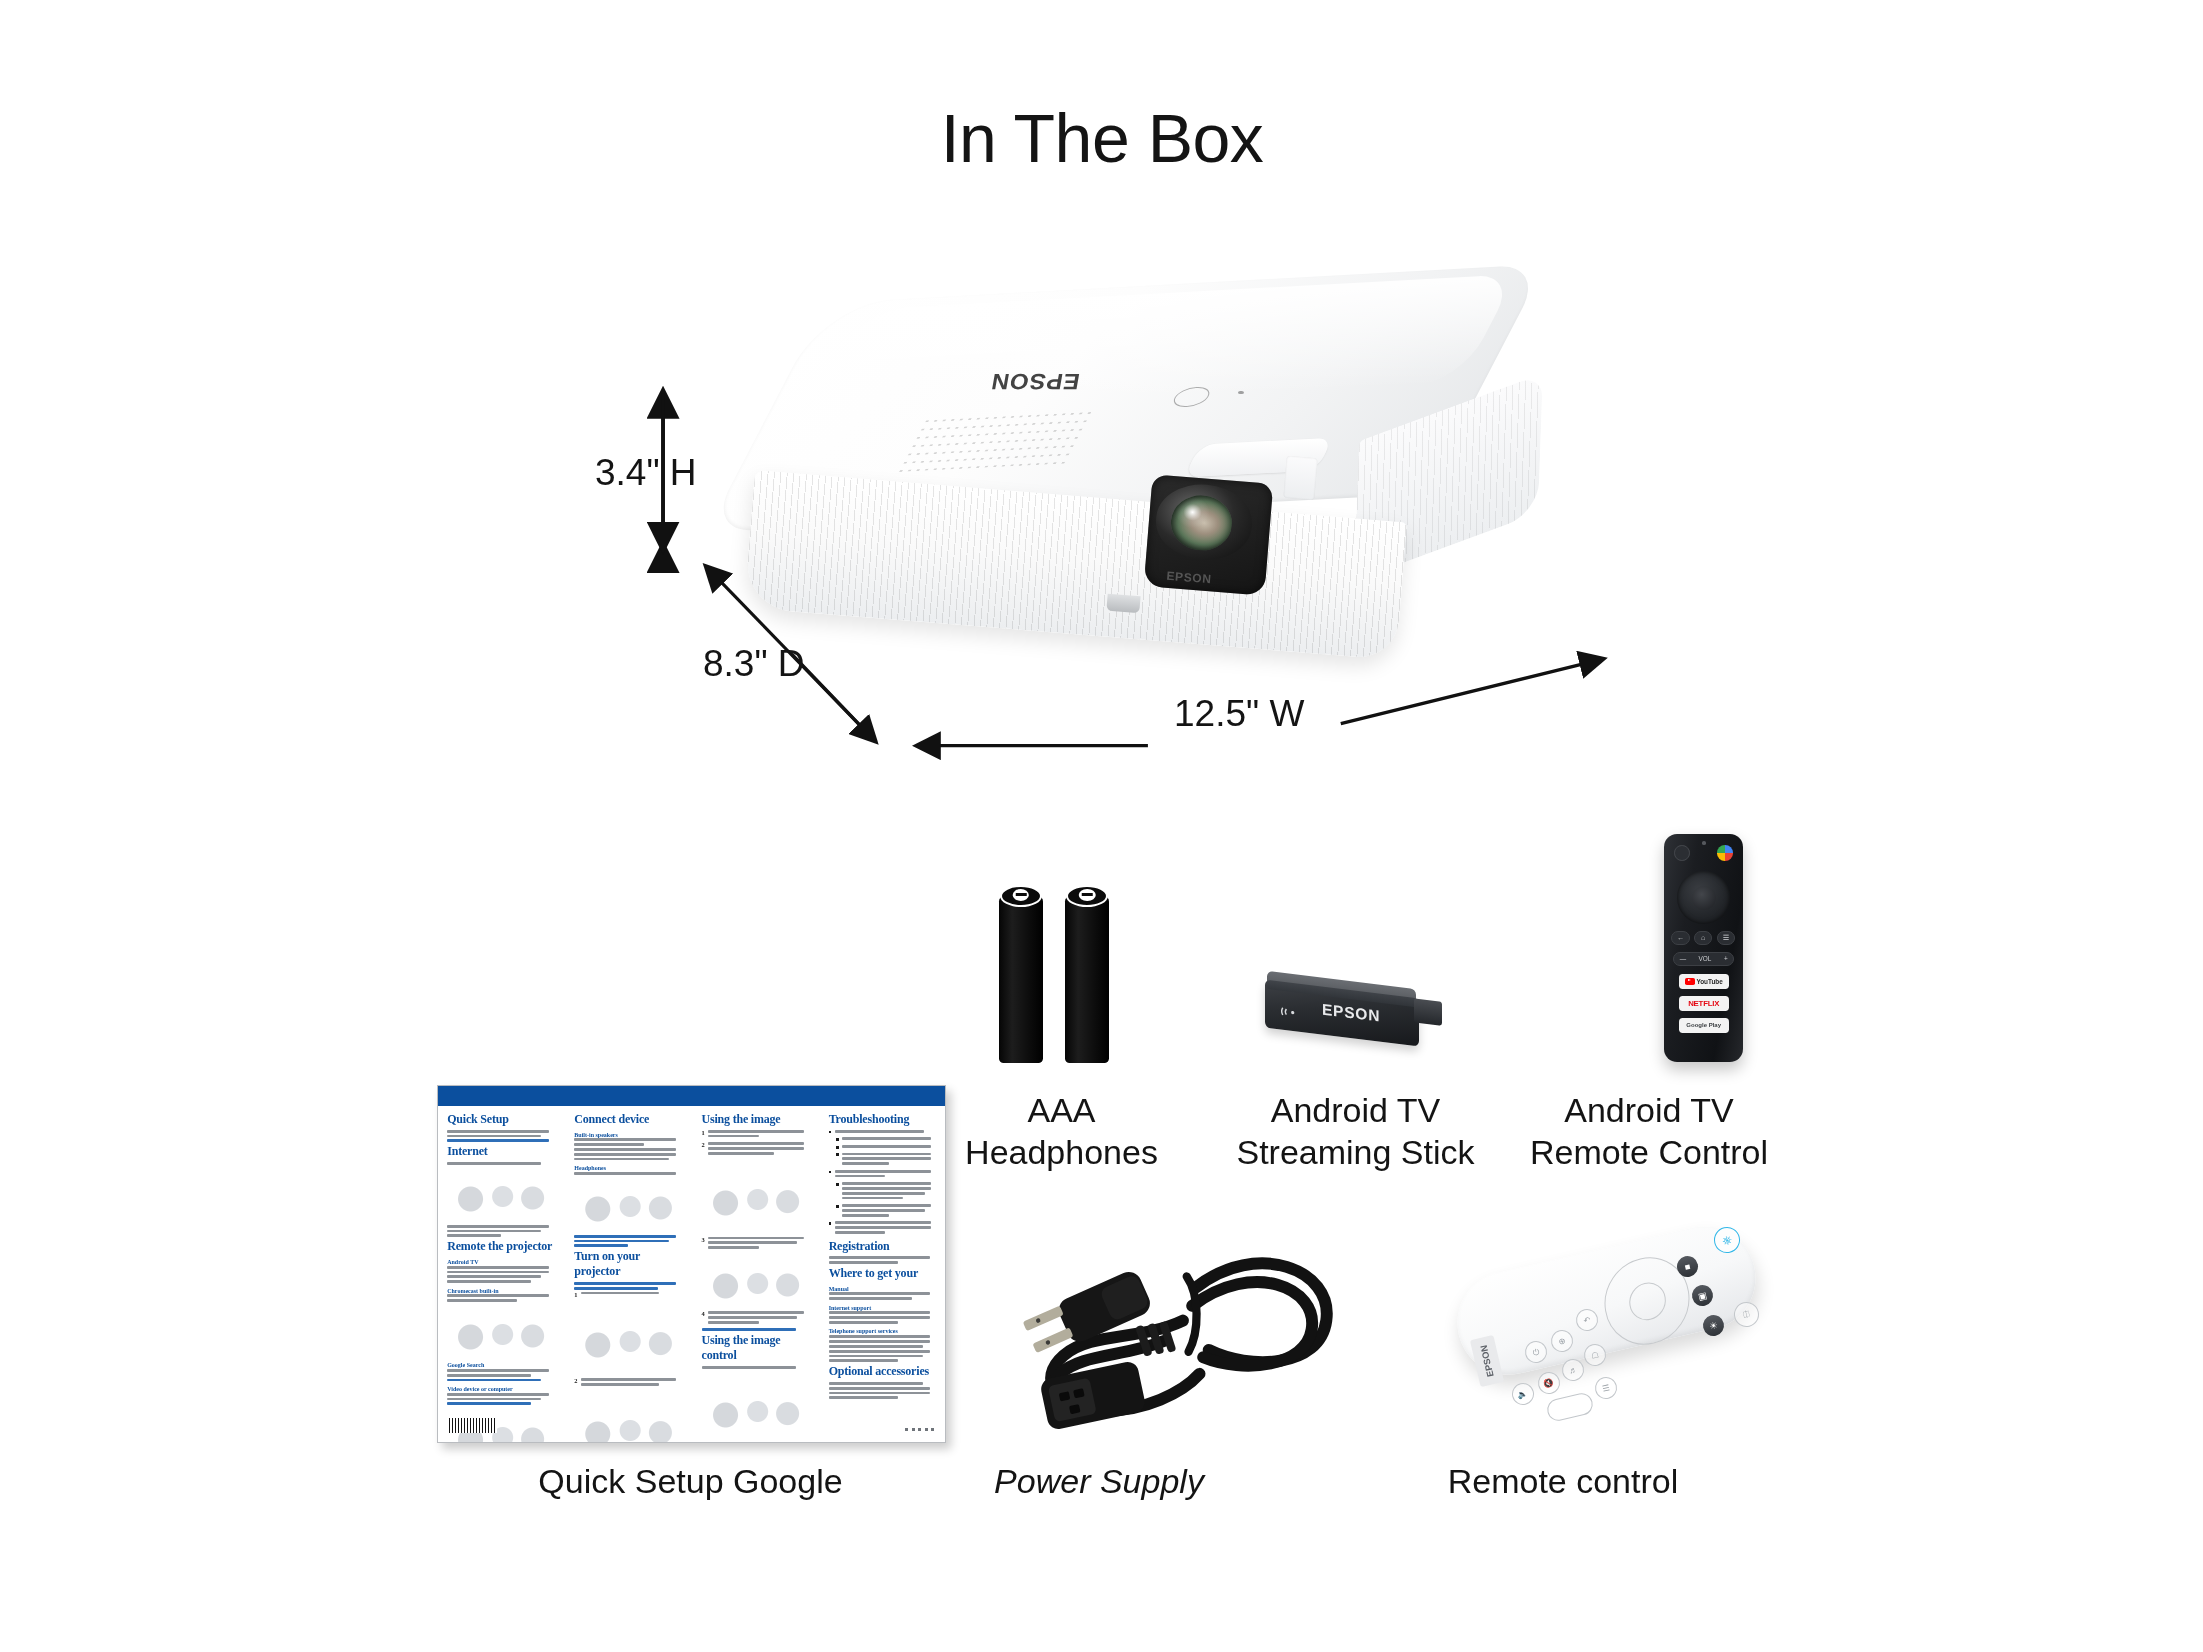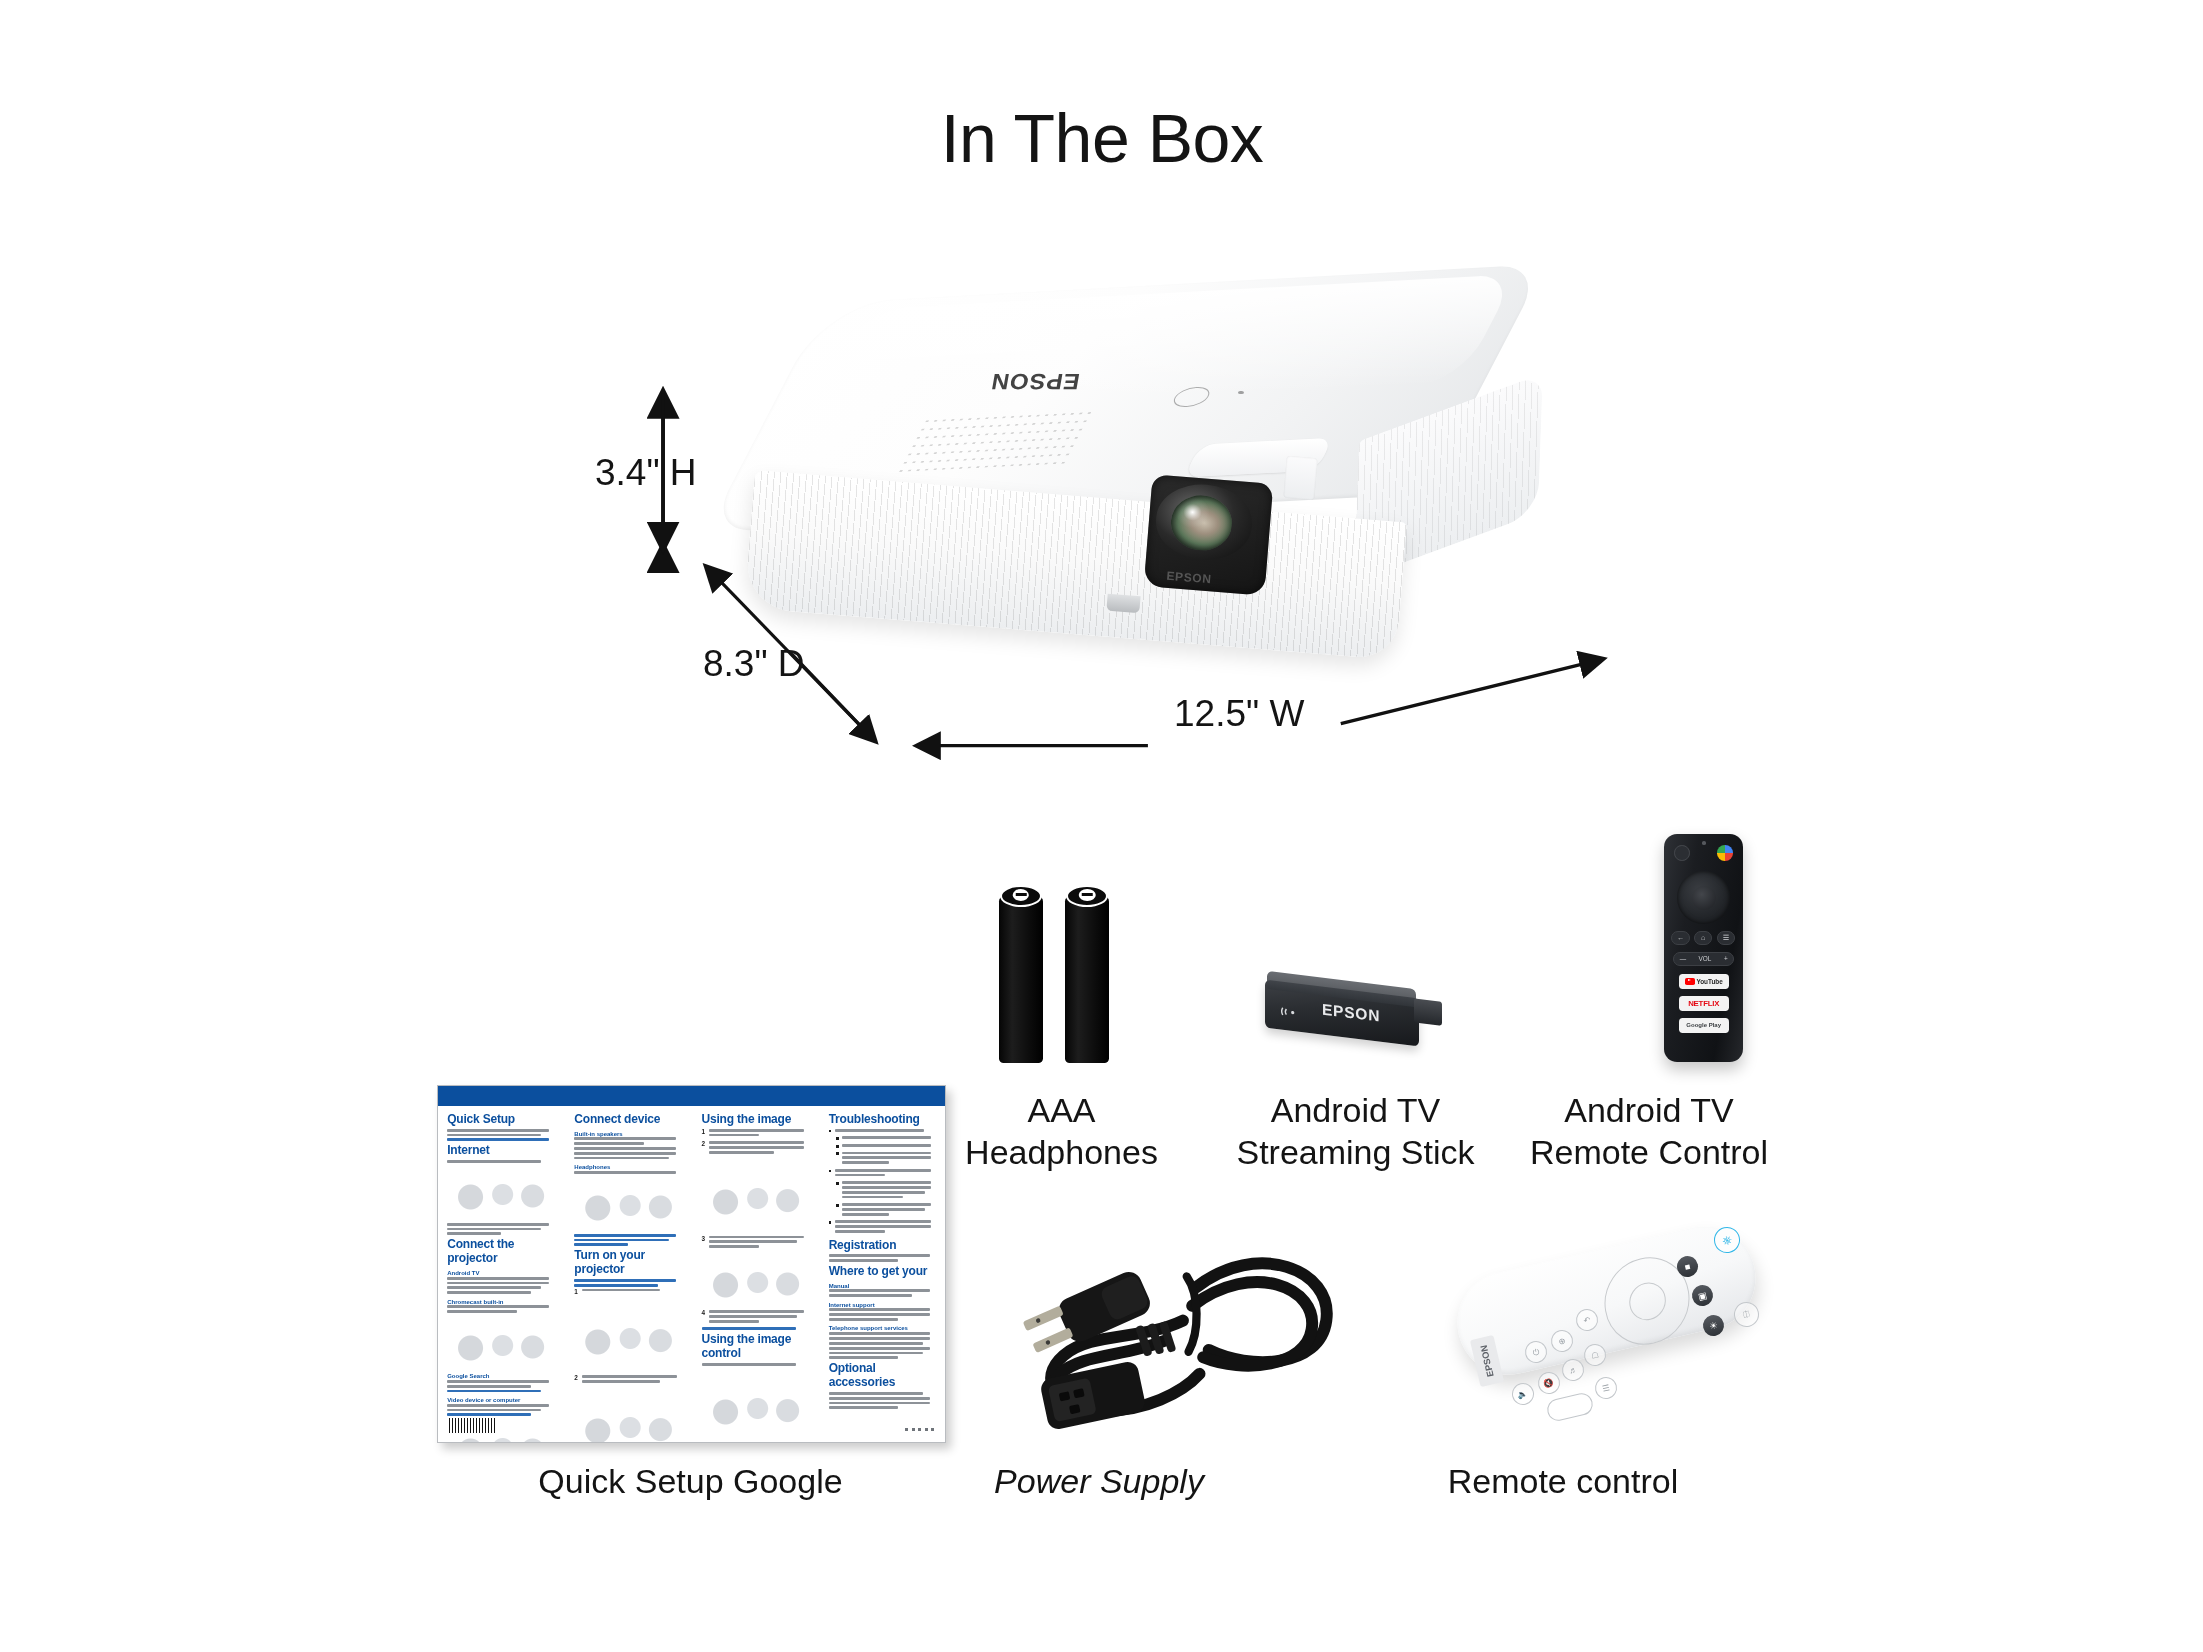--- a/index.html
+++ b/index.html
@@ -456,20 +456,21 @@
   .guide-topbar {
     position: absolute; left: 0; top: 0;
     width: 100%; height: 20px;
     background: #0b4f9e;
   }
   .guide-cols {
     position: absolute;
     left: 9.2px; top: 26px; right: 9.2px; bottom: 7.3px;
     display: flex;
     gap: 20px;
+    font-family: Liberation Serif, serif;
   }
   .gcol { flex: 1; }
   .gh1 {
     color: #0b4f9e;
     font-size: 12px;
     font-weight: 700;
     margin: 0 0 2.8px 0;
     letter-spacing: -0.2px;
   }
   .gh2 {
@@ -744,21 +745,21 @@
       <div class="gh1">Quick Setup</div>
       <div class="gtext w95"></div>
       <div class="gtext w88"></div>
       <div class="gtext w95 gnote"></div>
       <div class="gh1">Internet</div>
       <div class="gtext w88"></div>
       <div class="gfig"></div>
       <div class="gtext w95"></div>
       <div class="gtext w88"></div>
       <div class="gtext w50"></div>
-      <div class="gh1">Connect the projector</div>
+      <div class="gh1">Remote the projector</div>
       <div class="gh2">Android TV</div>
       <div class="gtext w95"></div>
       <div class="gtext w95"></div>
       <div class="gtext w88"></div>
       <div class="gtext w78"></div>
       <div class="gh2">Chromecast built-in</div>
       <div class="gtext w95"></div>
       <div class="gtext w65"></div>
       <div class="gfig"></div>
       <div class="gh2">Google Search</div>

